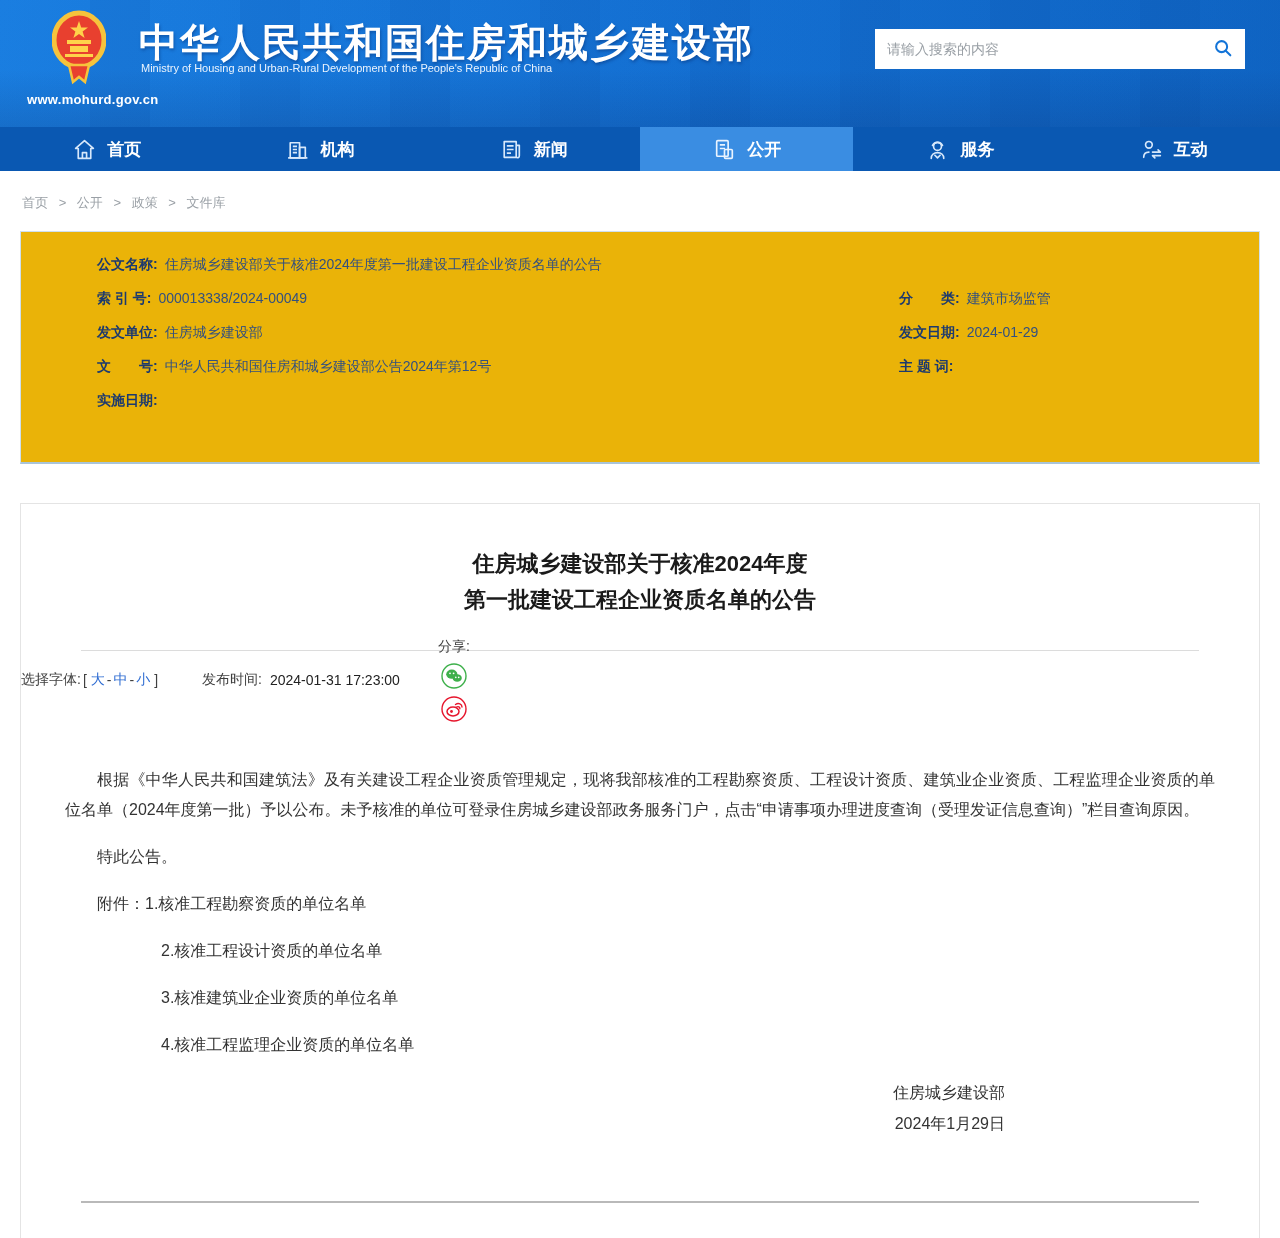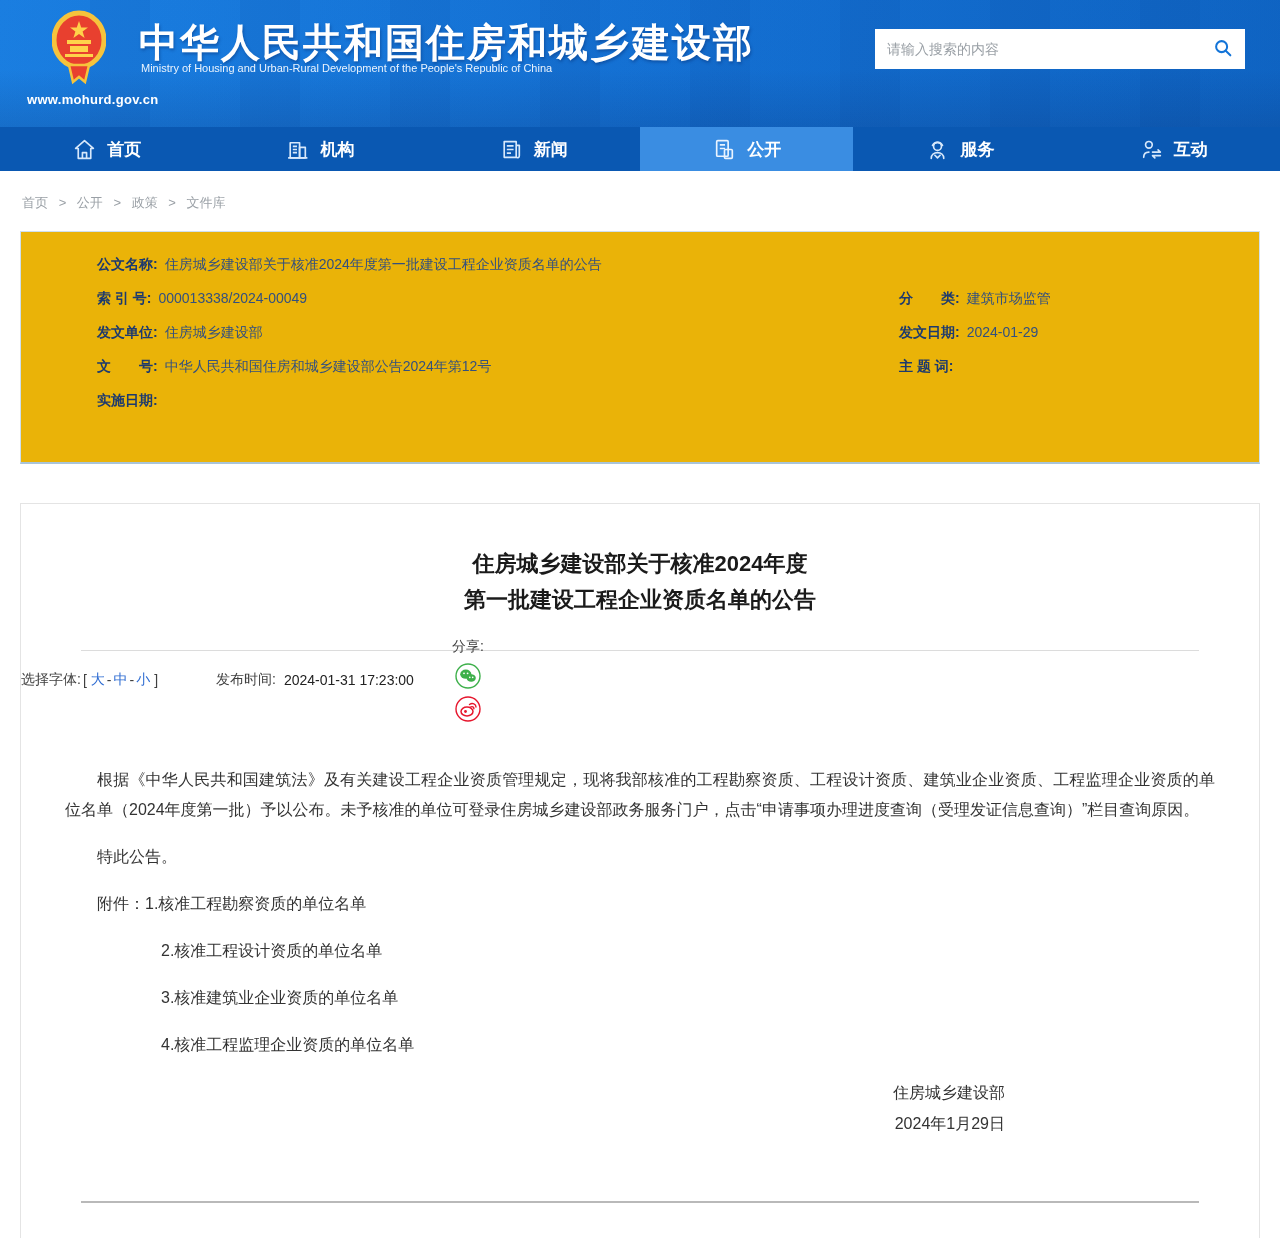--- a/index.html
+++ b/index.html
@@ -79,21 +79,21 @@
   }
   .title-hr { border:none; border-top:1px solid #dcdcdc; margin:32px 60px 0; }
   .meta-row {
     display:flex; justify-content:flex-start; align-items:center;
     margin-top:16px; font-size:14px; color:#404040; height:26px;
   }
   .fs-label { color:#404040; }
   .fs-bracket { margin:0 2px; color:#404040; }
   .fs-link { color:#2e6cd2; cursor:pointer; margin:0 2px; }
   .fs-dash { color:#404040; }
-  .pub-group { margin-left:56px; }
+  .pub-group { margin-left:42px; }
   .pub-value { margin-left:8px; color:#222; }
   .share-group { margin-left:38px; display:flex; align-items:center; gap:7px;flex-direction:column; }
   .share-icon { width:26px; height:26px; border-radius:50%; cursor:pointer; display:inline-flex; }
 
   .body-text { margin:72px 44px 0; font-size:16px; color:#333; line-height:30px; text-align:justify; }
   .body-text p { margin:0 0 17px; }
   .indent { text-indent:2em; }
   .att-first { text-indent:2em; }
   .att-label { font-weight:normal; }
   .att-item { margin-left:96px !important; text-indent:0; cursor:pointer; }

